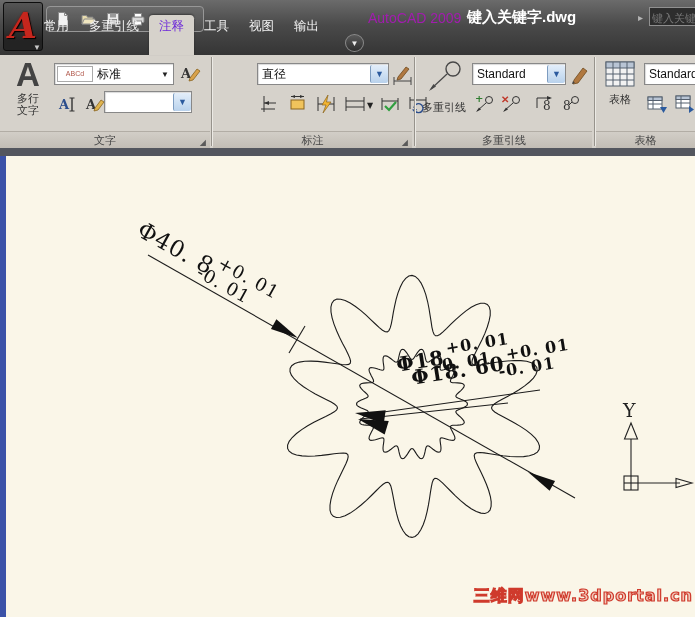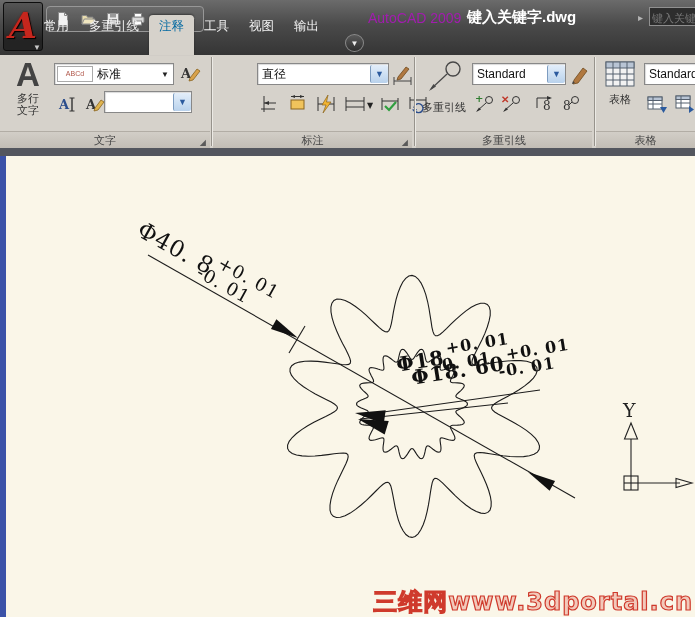--- a/index.html
+++ b/index.html
@@ -22,21 +22,21 @@
   .doctitle{top:8px;left:467px;color:#ffffff;font-size:15px;font-weight:bold;white-space:nowrap;}
   .tsep{top:12px;left:638px;color:#b5b5b5;font-size:10px;}
   .search{left:649px;top:7px;width:46px;height:17px;background:#2d2d2d;border:1px solid #909090;
     overflow:hidden;}
   .search input{background:transparent;border:0;outline:0;color:#9a9a9a;font-size:11px;width:70px;
     padding:1px 2px;font-family:inherit;}
 
   
   .tabs{left:34px;top:33px;height:22px;display:flex;align-items:flex-end;z-index:4;}
   .tab{padding:3px 10px 20px 10px;font-size:12.5px;font-weight:normal;color:#f2f2f2;cursor:default;margin-top:14px;}
-  .tab.active{background:#d6d2cb;color:#0369a1;border-radius:4px 4px 0 0;
+  .tab.active{background:#d6d2cb;color:#6d28d9;border-radius:4px 4px 0 0;
     box-shadow:0 -1px 2px rgba(0,0,0,.4);}
   .tab-ovf{width:17px;height:16px;margin:0 0 3px 16px;border-radius:50%;
     background:linear-gradient(#5a5a5a,#2e2e2e);border:1px solid #8a8a8a;color:#eee;font-size:8px;
     display:flex;align-items:center;justify-content:center;}
 
   
   .ribbon{left:0;top:55px;width:695px;height:93px;background:#d6d2cb;}
   .panel{position:absolute;top:0;height:93px;}
   .psep{position:absolute;top:2px;width:2px;height:89px;
     background:linear-gradient(90deg,#97938c 0 1px,#eceae5 1px 2px);}
@@ -71,21 +71,21 @@
   .dim .tol{display:flex;flex-direction:column;line-height:1;margin-left:3px;}
   .dim .tm{margin-left:-14px;}
   .dim1{left:148px;top:56px;font-size:23px;transform:rotate(29deg);transform-origin:0 0;}
   .dim1 .tol{font-size:18px;}
   .dim2{left:394px;top:193px;font-size:20px;font-weight:bold;transform:rotate(-9deg);transform-origin:0 0;}
   .dim2 .tol{font-size:16px;}
   .dim3{left:409px;top:206px;font-size:20px;font-weight:bold;transform:rotate(-9deg);transform-origin:0 0;}
   .dim3 .tol{font-size:16px;}
   .dim3 .tm{margin-left:-10px;}
 
-  .watermark{position:absolute;right:2px;top:430px;font-size:24px;font-weight:bold;letter-spacing:1px;
+  .watermark{position:absolute;right:2px;top:430px;font-size:16px;font-weight:bold;letter-spacing:1px;
     color:#f2c9ba;-webkit-text-stroke:1.2px #cf3a2c;font-family:"DejaVu Sans",sans-serif;}
 </style>
 </head>
 <body>
 
 <div class="abs topbar"></div>
 
 <div class="abs logo">
   <div class="a">A</div>
   <div class="dd">▼</div>

